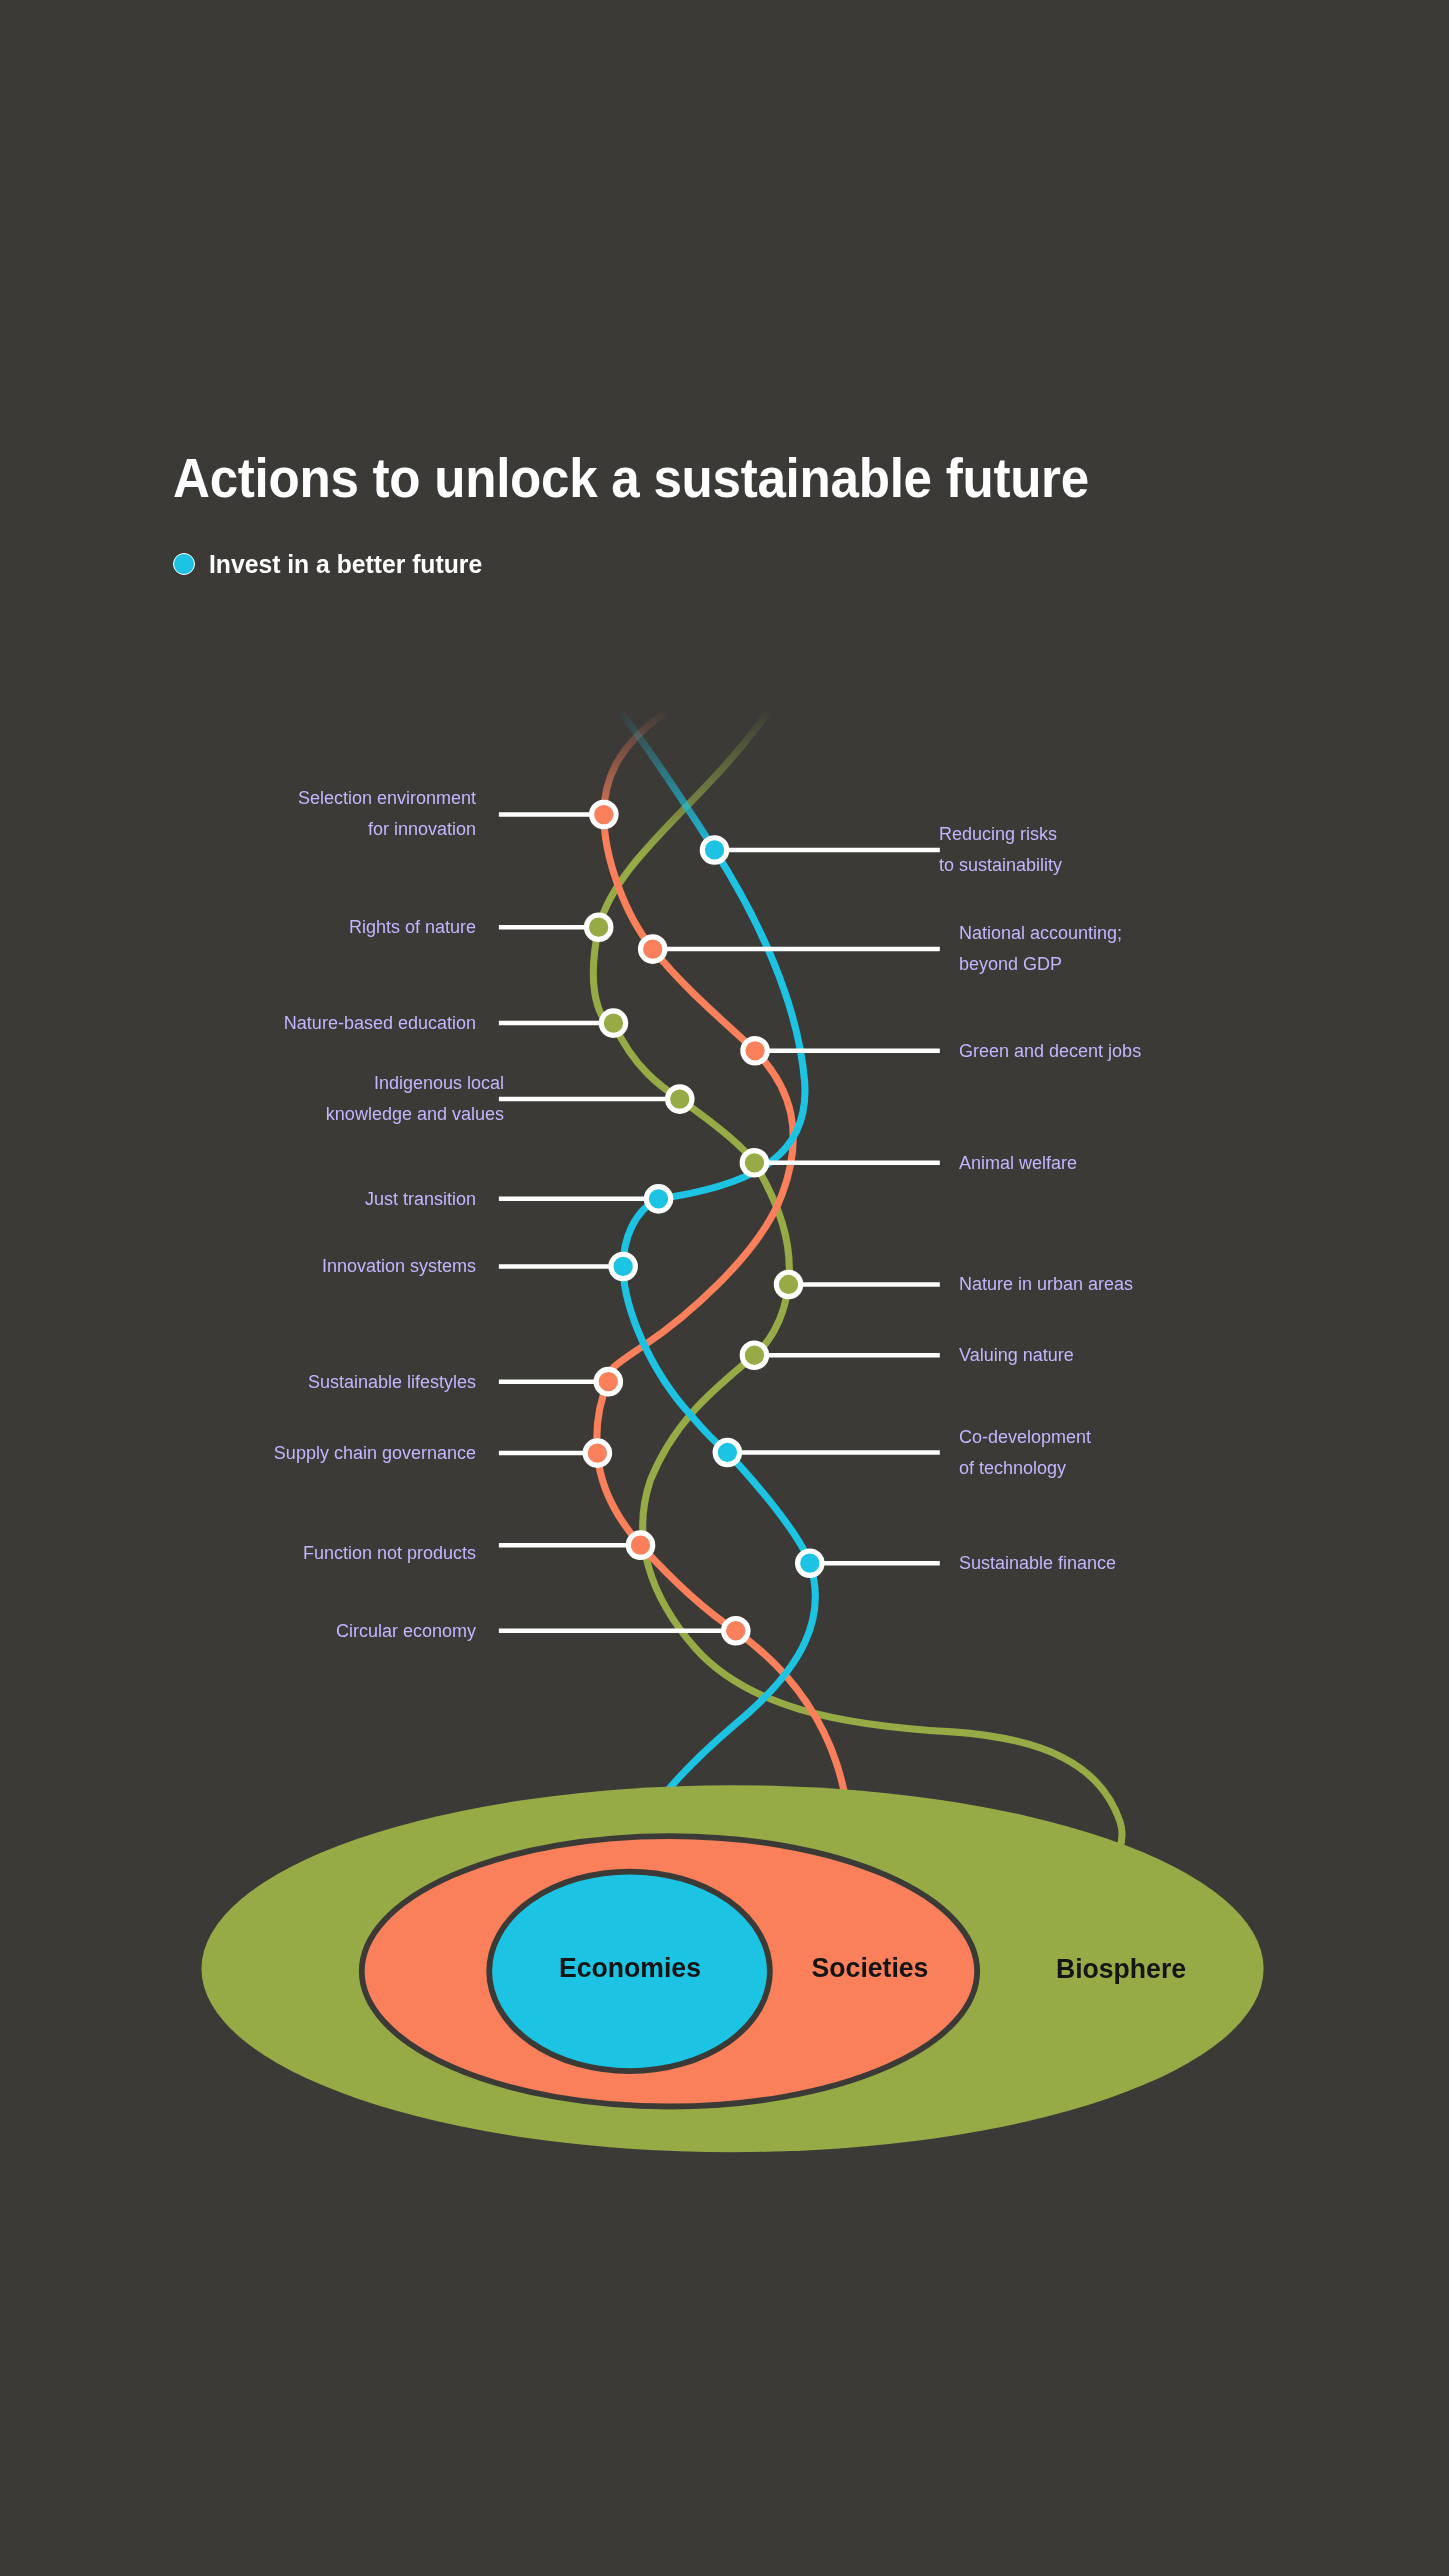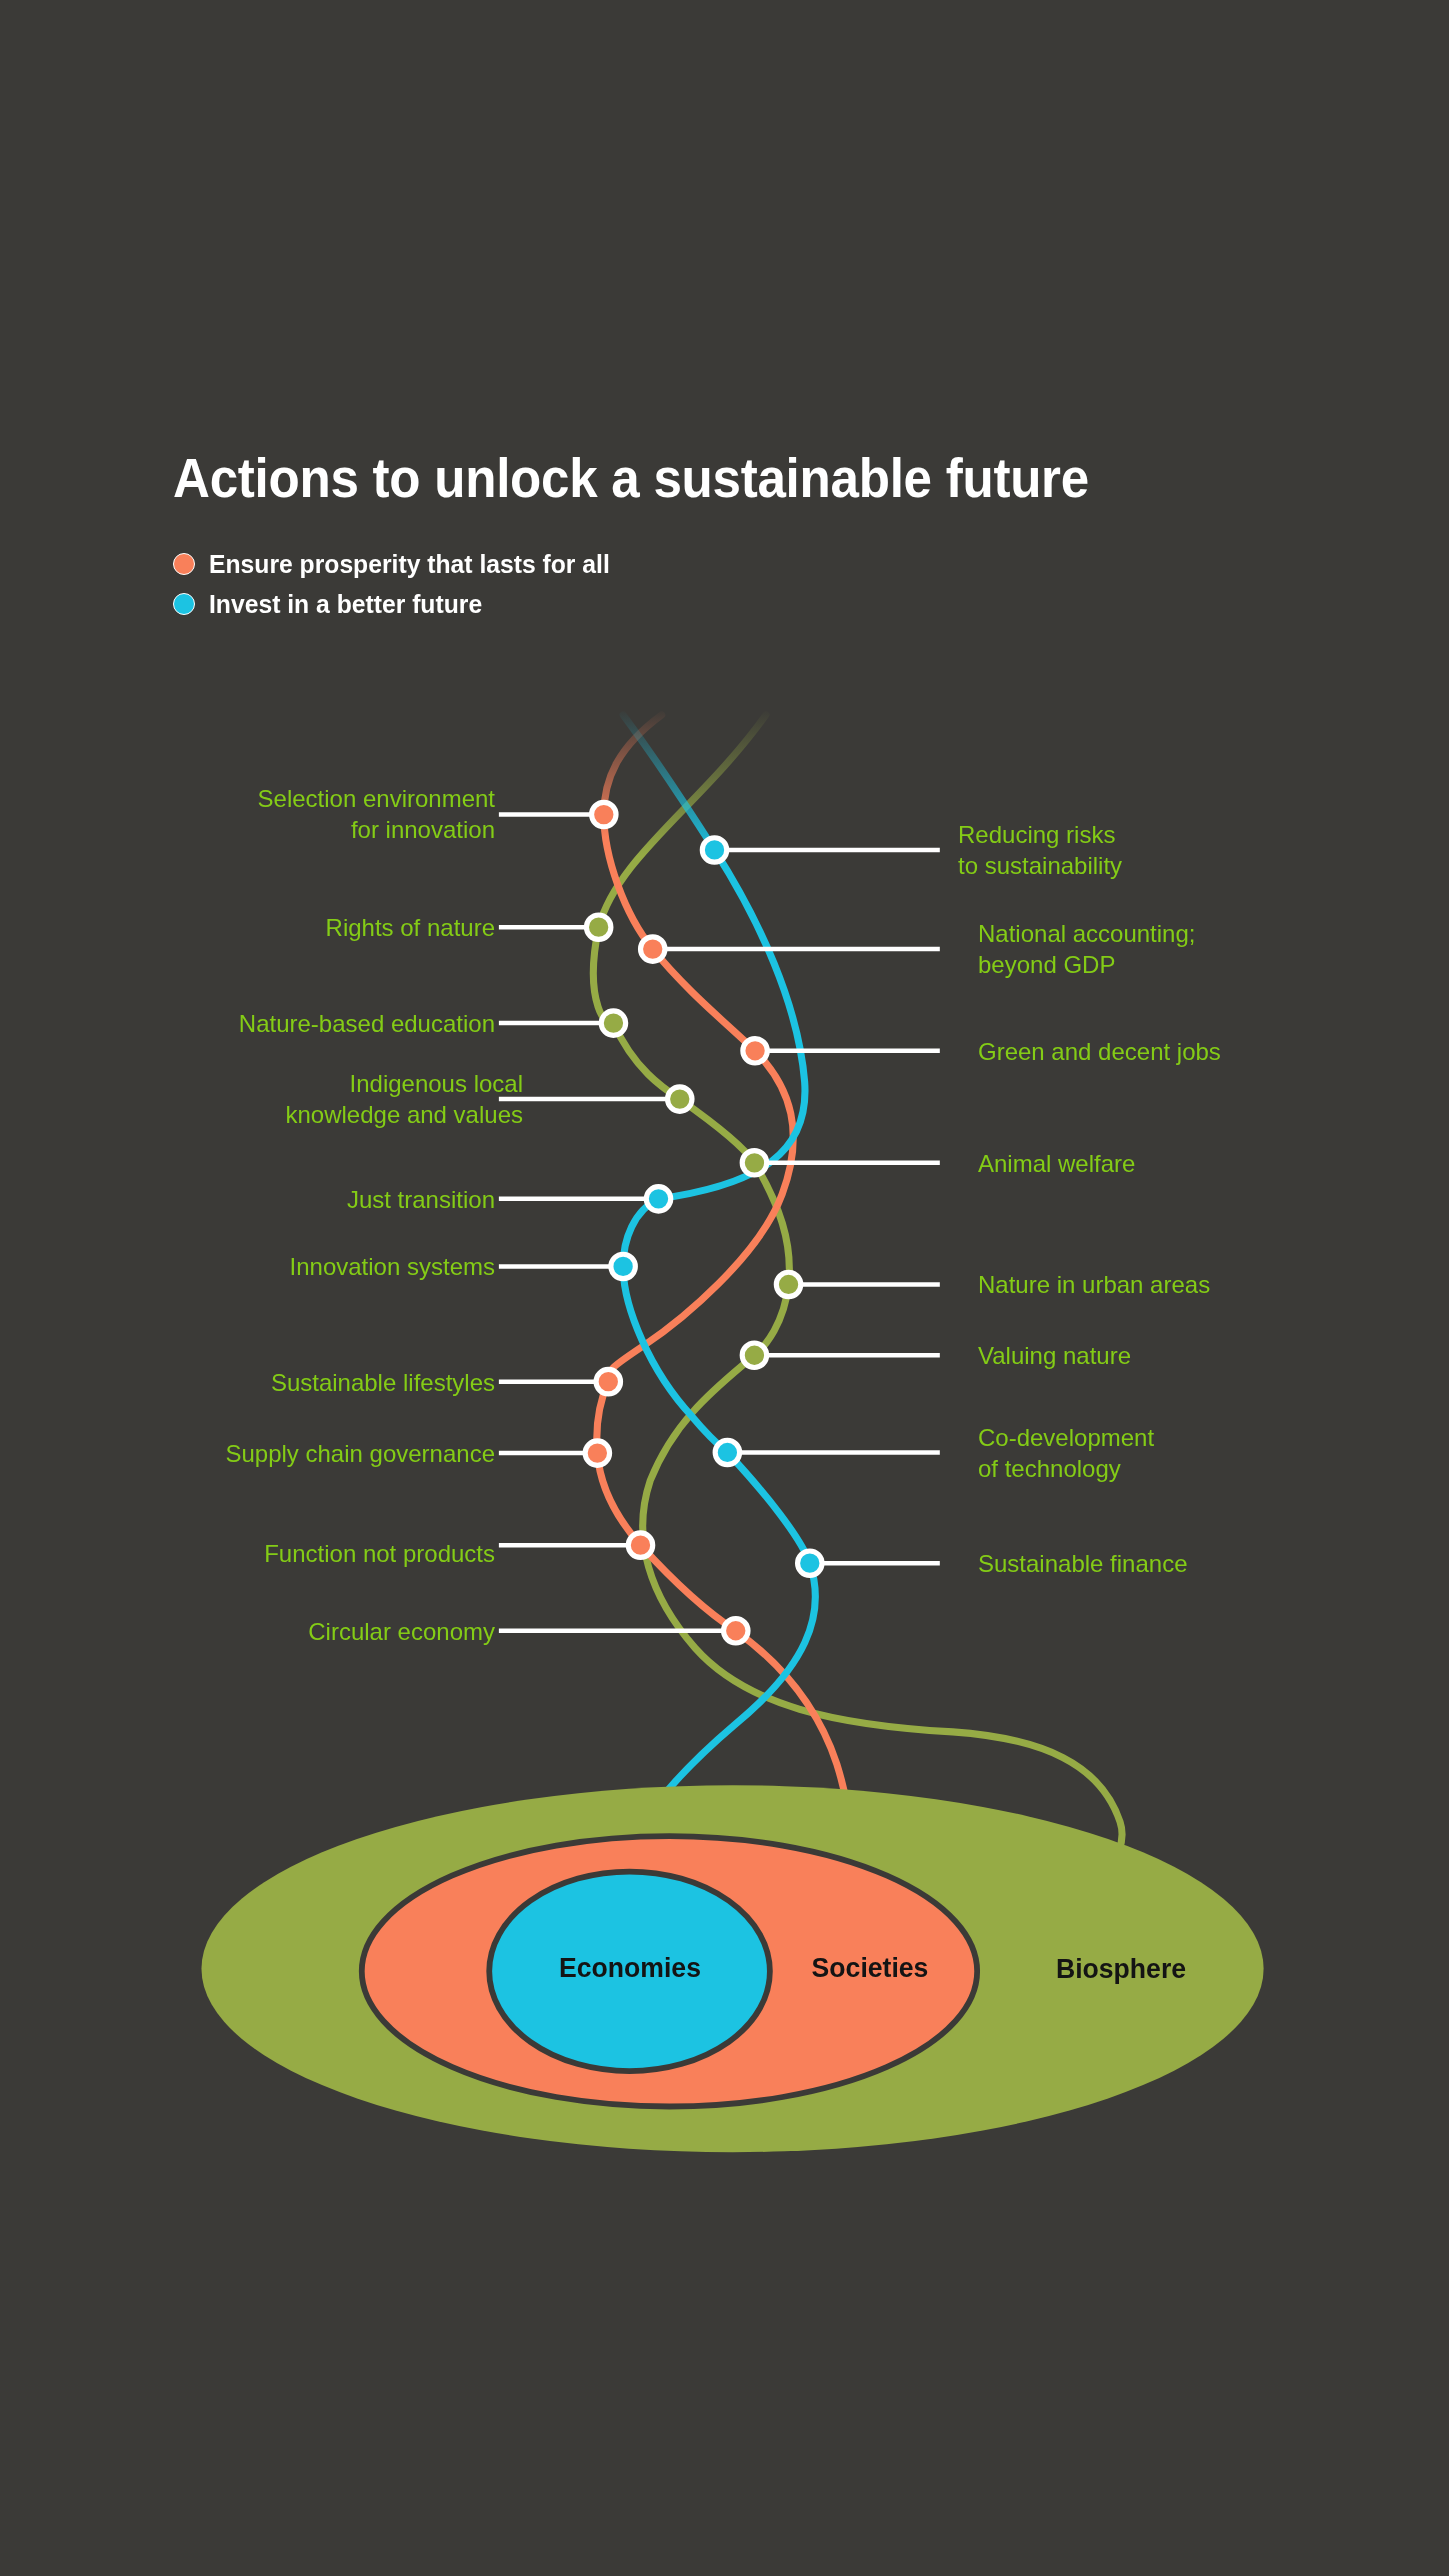--- a/index.html
+++ b/index.html
@@ -25,23 +25,22 @@
     width:22px;height:22px;border-radius:50%;
     border:1.9px solid #ffffff;box-sizing:border-box;flex:0 0 auto;
   }
   .legend-label{
     margin-left:14px;color:#ffffff;font-size:26px;font-weight:bold;
     font-family:"Liberation Sans Narrow","Liberation Sans",sans-serif;
     white-space:nowrap;transform:scaleX(0.95);transform-origin:left center;
   }
 
   .node-label{
-    position:absolute;color:#84cc16;font-size:24px;line-height:31px;
+    position:absolute;color:#c4b5fd;font-size:18px;line-height:31px;
     white-space:pre;
-    padding-left:19px;
   }
   .node-label.left{text-align:right;transform:translateY(-50%);}
   .node-label.right{text-align:left;transform:translateY(-50%);}
 
   .ellipse-label{
     position:absolute;color:#141414;font-weight:bold;font-size:28px;
     font-family:"Liberation Sans Narrow","Liberation Sans",sans-serif;
     white-space:nowrap;transform:translate(-50%,-50%) scaleX(0.95);
   }
 </style>
@@ -149,24 +148,20 @@
         <circle cx="1172" cy="2105" r="19" fill="#96ab45" stroke="#ffffff" stroke-width="8"></circle>
         <circle cx="1130" cy="2256" r="19" fill="#1cc3e2" stroke="#ffffff" stroke-width="8"></circle>
         <circle cx="1258" cy="2428" r="19" fill="#1cc3e2" stroke="#ffffff" stroke-width="8"></circle>
       </g>
   </svg>
 
   <div class="title">Actions to unlock a sustainable future</div>
 
   <div class="legend" id="legend">
       <div class="legend-row">
-        <span class="legend-dot" style="background: rgb(249, 128, 90);"></span>
-        <span class="legend-label">Ensure prosperity that lasts for all</span>
-      </div>
-      <div class="legend-row">
         <span class="legend-dot" style="background: rgb(28, 195, 226);"></span>
         <span class="legend-label">Invest in a better future</span>
       </div>
     </div>
 
   <div id="labels">
       <div class="node-label left" style="top: 814px; left: 0px; width: 476px;">Selection environment
 for innovation</div>
       <div class="node-label left" style="top: 927px; left: 0px; width: 476px;">Rights of nature</div>
       <div class="node-label left" style="top: 1023px; left: 0px; width: 476px;">Nature-based education</div>

